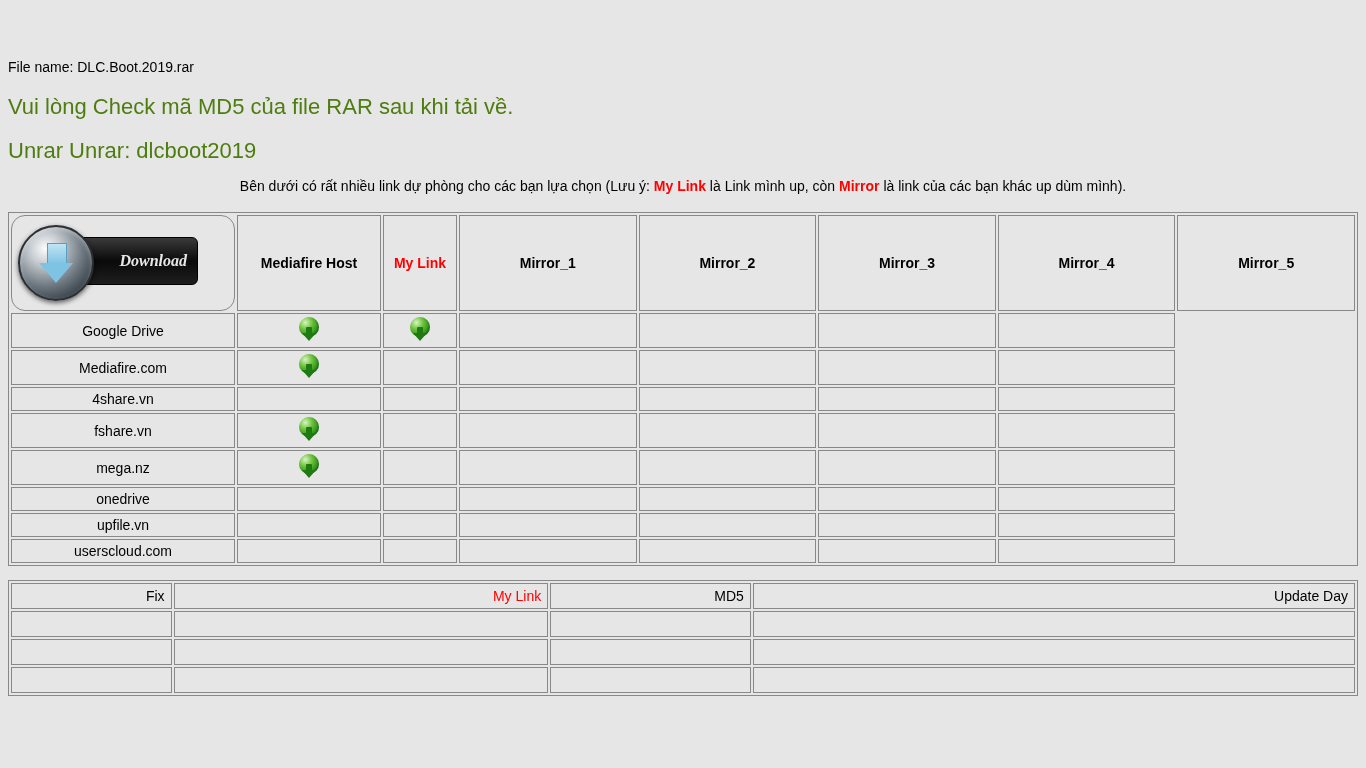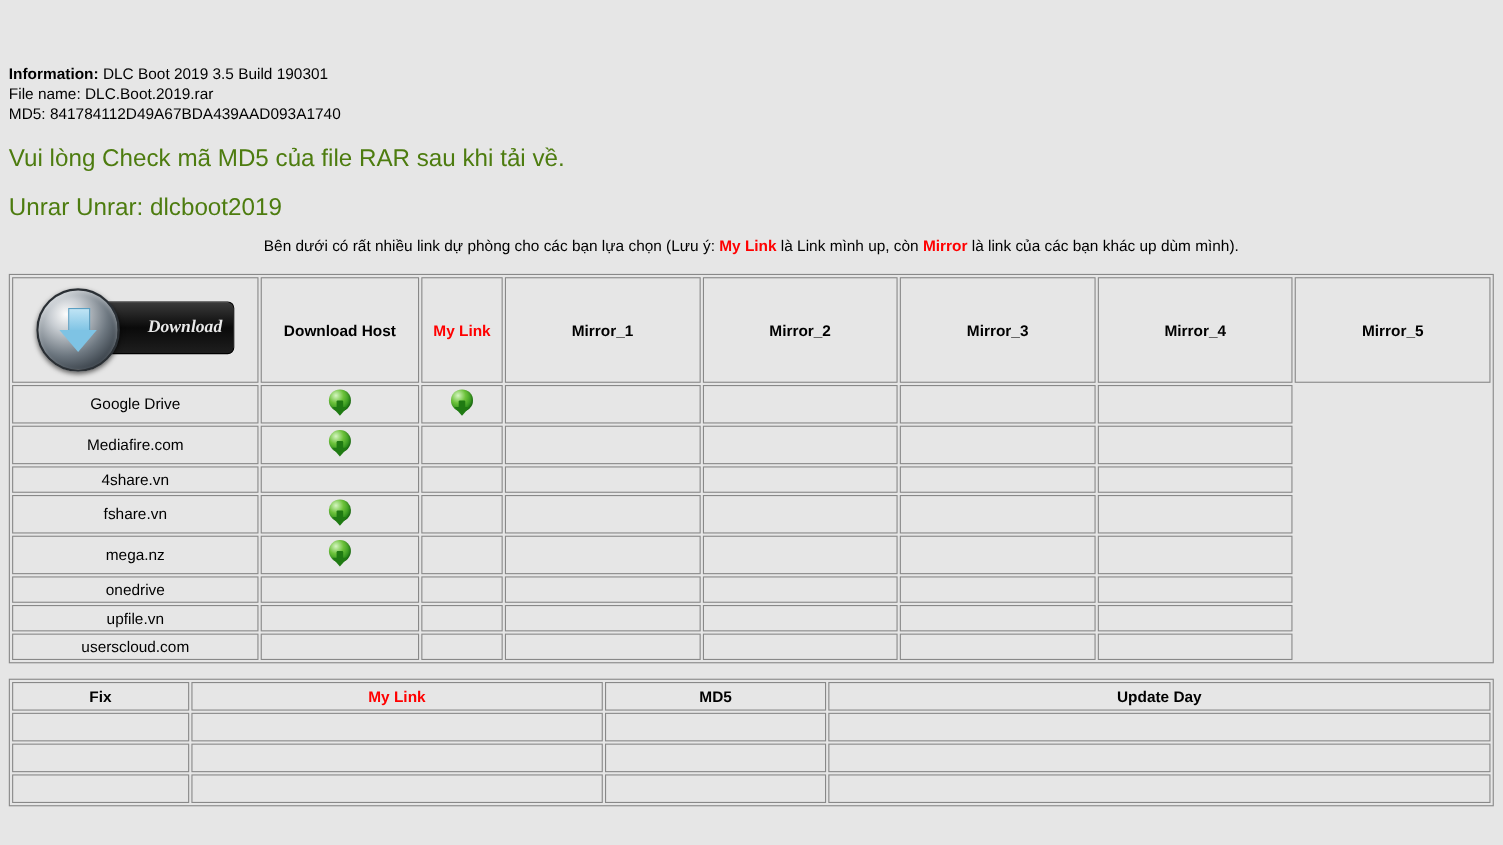--- a/index.html
+++ b/index.html
@@ -171,65 +171,58 @@
   }
   table.fix-table td, table.fix-table th {
     border: 1px solid #888;
     padding: 3px 6px;
     font-size: 14px;
     background: #e6e6e6;
     text-align: center;
     height: 18px;
   }
   table.fix-table th {
-    font-weight: bold;
+    font-weight: normal;
+    text-align: right;
   }
 </style>
 </head>
 <body>
 
 <div class="info-block">
-  <div>
-    <span class="info-label">Information:</span>
-    <span>DLC Boot 2019 3.5 Build 190301</span>
-  </div>
   <div>
     <span>File name:</span>
     <span>DLC.Boot.2019.rar</span>
   </div>
-  <div>
-    <span>MD5:</span>
-    <span>841784112D49A67BDA439AAD093A1740</span>
-  </div>
 </div>
 
 <h2 class="red-heading">Vui lòng Check mã MD5 của file RAR sau khi tải về.</h2>
 <h2 class="red-heading">Unrar Unrar: dlcboot2019</h2>
 
 <div class="note-line">
   <span>Bên dưới có rất nhiều link dự phòng cho các bạn lựa chọn (Lưu ý: </span><span class="red-bold">My Link</span><span> là Link mình up, còn </span><span class="red-bold">Mirror</span><span> là link của các bạn khác up dùm mình).</span>
 </div>
 
 <table class="main-table">
   <tbody>
       <tr>
-    <td rowspan="9" style="width:210px; text-align:center;">
+    <td rowspan="9" style="width:210px; text-align:left;border-radius:14px;">
       <span class="download-badge">
         <span class="badge-bar">
           <span class="badge-text">Download</span>
         </span>
         <span class="badge-disc">
           <span class="badge-arrow">
             <span class="badge-arrow-stem"></span>
             <span class="badge-arrow-head"></span>
           </span>
         </span>
       </span>
     </td>
-    <th style="width:130px;">Download Host</th>
+    <th style="width:130px;">Mediafire Host</th>
     <th class="my-link-header" style="width:60px;">My Link</th>
     <th>Mirror_1</th>
     <th>Mirror_2</th>
     <th>Mirror_3</th>
     <th>Mirror_4</th>
     <th>Mirror_5</th>
   </tr>
   </tbody>
     <tbody id="host-rows">
       <tr>

